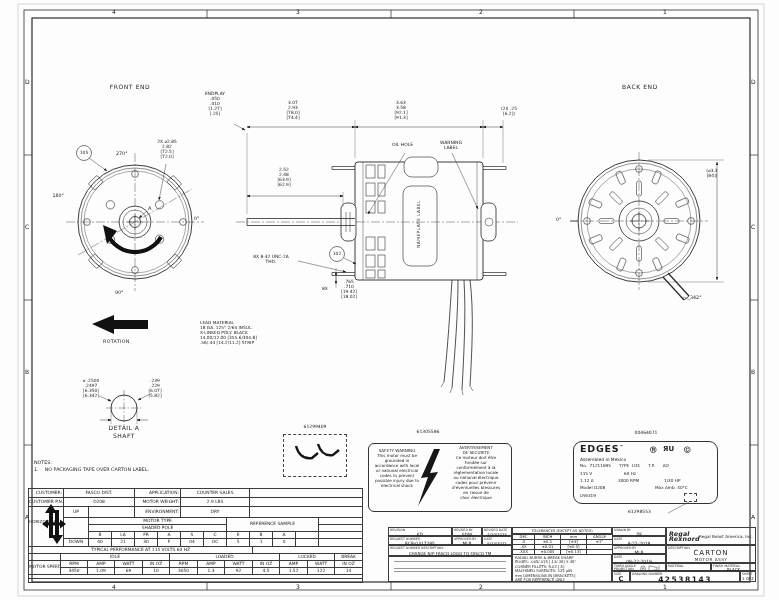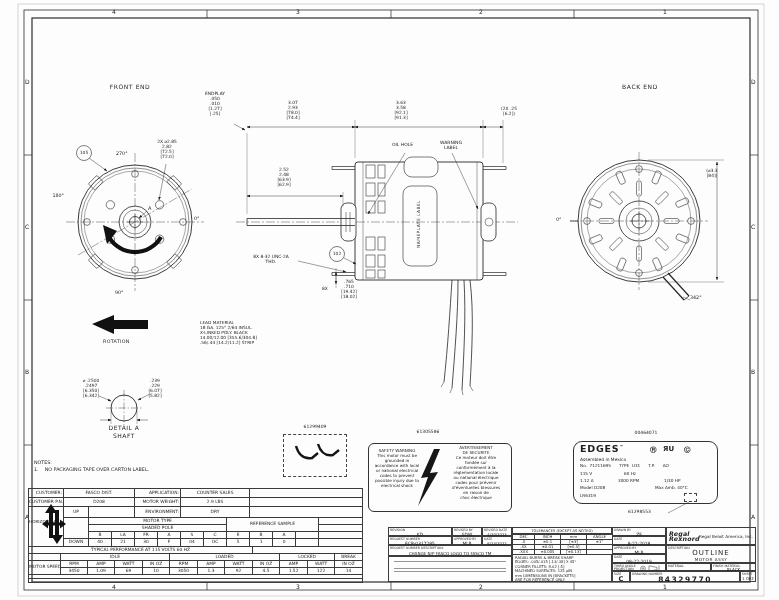--- a/index.html
+++ b/index.html
@@ -629,36 +629,36 @@
 
 <div class="b" style="left:666px;top:527px;width:90px;height:18px;">
   <div class="logo" style="position:absolute;left:2px;top:2.5px;">
         <div>Regal</div>
         <div>Rexnord</div>
       </div>
   <div class="t" style="left:32px;top:6.5px;font-size:4.2px;position:absolute;">Regal Beloit America, Inc.</div>
 </div>
 <div class="b" style="left:666px;top:545px;width:90px;height:18px;">
   <span class="bl">DESCRIPTION</span>
-  <div class="t ctr" style="left:0;right:0;top:4px;font-size:7px;letter-spacing:1px;position:absolute;">OUTLINE</div>
+  <div class="t ctr" style="left:0;right:0;top:4px;font-size:7px;letter-spacing:1px;position:absolute;">CARTON</div>
   <div class="t ctr" style="left:0;right:0;top:12px;font-size:4.2px;letter-spacing:.5px;position:absolute;">MOTOR ASSY</div>
 </div>
 <div class="b" style="left:666px;top:563px;width:45px;height:8px;">
       <span class="bl">MATERIAL</span>
     </div>
 <div class="b" style="left:711px;top:563px;width:45px;height:8px;">
       <span class="bl">FINISH MATERIAL</span>
       <span class="bv" style="top:3.4px;font-size:4px;">BLACK</span>
     </div>
 <div class="b" style="left:612px;top:571px;width:18px;height:11px;">
       <span class="bl">SIZE</span>
       <span class="bv" style="top:3.4px;font-size:6.5px;font-weight:bold;">C</span>
     </div>
 <div class="b" style="left:630px;top:571px;width:110px;height:11px;">
       <span class="bl">DRAWING NUMBER</span>
-      <span class="bv" style="top:3px;font-size:7.5px;font-weight:bold;letter-spacing:1.5px;">84329770</span>
+      <span class="bv" style="top:3px;font-size:7.5px;font-weight:bold;letter-spacing:1.5px;">42538143</span>
     </div>
 <div class="b" style="left:740px;top:571px;width:16px;height:11px;">
       <span class="bl">SHEET</span>
       <span class="bv" style="top:4.4px;font-size:3.9px;">1 OF2</span>
     </div>
 
 </div>
 
 </body></html>

